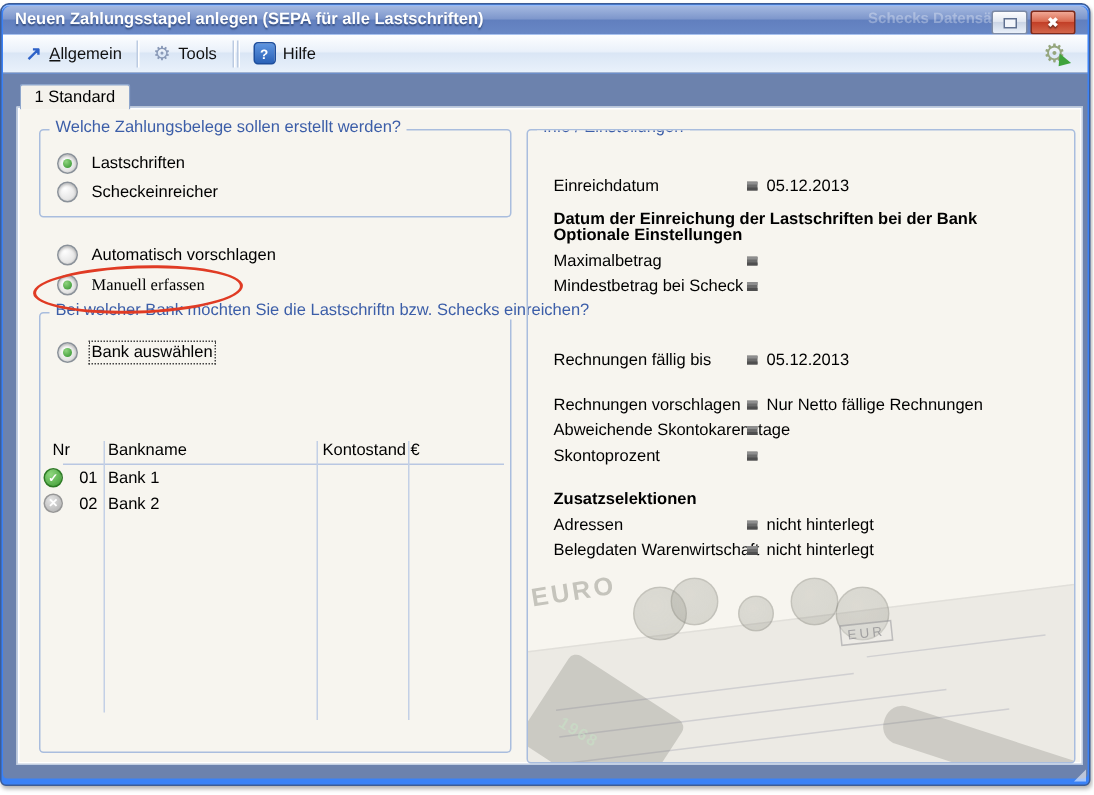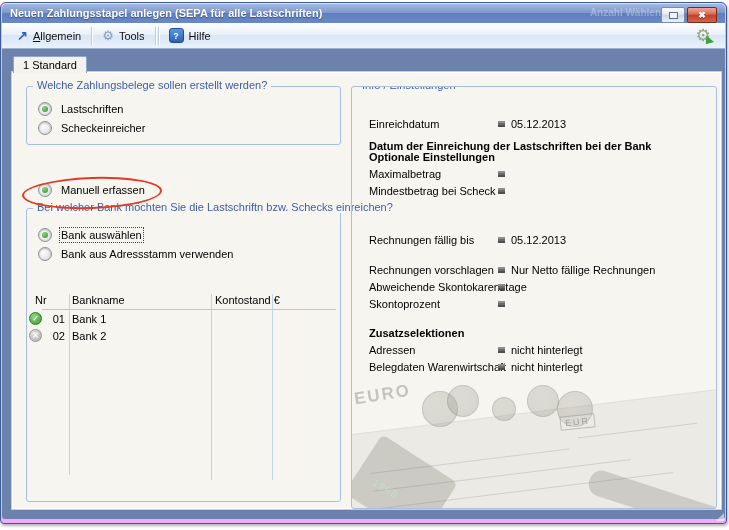--- a/index.html
+++ b/index.html
@@ -1,17 +1,17 @@
 <!DOCTYPE html>
 <html><head>
 <meta charset="utf-8">
 <style>
   html,body{margin:0;padding:0;background:#fff;font-family:"Liberation Sans",sans-serif;}
   .stage{position:relative;width:729px;height:530px;background:#fff;overflow:hidden;}
-  .win{position:absolute;left:0;top:2px;width:725px;height:520px;background:#f0abfc;
+  .win{position:absolute;left:0;top:2px;width:725px;height:520px;background:#3b82f6;
        border:1px solid #3D5C96;border-radius:6px 6px 4px 4px;
        box-shadow:1px 2px 3px rgba(0,0,0,.3), inset 0 1px 0 rgba(255,255,255,.45);}
   
   .titlebar{position:absolute;left:1px;top:1px;right:1px;height:19px;border-radius:5px 5px 0 0;
        background:linear-gradient(180deg,#A4B8E0 0%,#7E97CC 45%,#617FBE 50%,#6988C6 100%);}
   .title-text{position:absolute;left:8px;top:3px;font-size:11px;font-weight:bold;color:#fff;
        text-shadow:0 1px 1px rgba(20,40,80,.55);white-space:nowrap;}
   .hint-text{position:absolute;right:64px;top:3px;font-size:10px;font-weight:bold;
        color:rgba(255,255,255,.30);white-space:nowrap;}
   .win-btns{position:absolute;right:8px;top:3px;display:flex;gap:2px;}
@@ -106,21 +106,21 @@
        border-left:8px solid transparent;border-bottom:8px solid rgba(255,255,255,.55);}
 </style>
 </head>
 <body>
 
 <div class="stage">
 <div class="win">
 
   <div class="titlebar">
     <span class="title-text">Neuen Zahlungsstapel anlegen (SEPA für alle Lastschriften)</span>
-    <span class="hint-text">Anzahl Wählen</span>
+    <span class="hint-text">Schecks Datensä</span>
     <span class="win-btns">
       <span class="btn-max">
             <span class="sq"></span>
           </span>
       <span class="btn-close">✖</span>
     </span>
   </div>
 
   <div class="toolbar">
     <span class="titem">
@@ -150,36 +150,36 @@
       </div>
       <div class="radio-row" style="left:26px;top:30px;">
         <span class="radio sel"></span>
         <span class="rlabel">Lastschriften</span>
       </div>
       <div class="radio-row" style="left:26px;top:49px;">
         <span class="radio"></span>
         <span class="rlabel">Scheckeinreicher</span>
       </div>
 
-      <div class="radio-row" style="left:26px;top:111px;">
+      <div class="radio-row" style="left:26px;top:91px;">
+        <span class="radio"></span>
+        <span class="rlabel">Automatisch vorschlagen</span>
+      </div>
+      <div class="radio-row" style="left:26px;top:111px;font-family:Liberation Serif, serif;">
         <span class="radio sel"></span>
         <span class="rlabel">Manuell erfassen</span>
       </div>
       <div class="ellipse" style="left:10px;top:105px;"></div>
 
       <div class="gbox" style="left:14px;top:136px;width:313px;height:292px;">
         <span class="glegend">Bei welcher Bank möchten Sie die Lastschriftn bzw. Schecks einreichen?</span>
       </div>
       <div class="radio-row" style="left:26px;top:156px;">
         <span class="radio sel"></span>
         <span class="rlabel focused">Bank auswählen</span>
-      </div>
-      <div class="radio-row" style="left:26px;top:175px;">
-        <span class="radio"></span>
-        <span class="rlabel">Bank aus Adressstamm verwenden</span>
       </div>
 
       <div class="th" style="left:23px;top:222px;">Nr</div>
       <div class="th" style="left:60px;top:222px;">Bankname</div>
       <div class="th" style="left:203px;top:222px;">Kontostand €</div>
       <div class="hline" style="left:30px;top:237px;width:294px;"></div>
       <div class="vline" style="left:57px;top:222px;height:181px;"></div>
       <div class="vline" style="left:199px;top:222px;height:186px;"></div>
       <div class="vline" style="left:260px;top:222px;height:186px;"></div>
 

